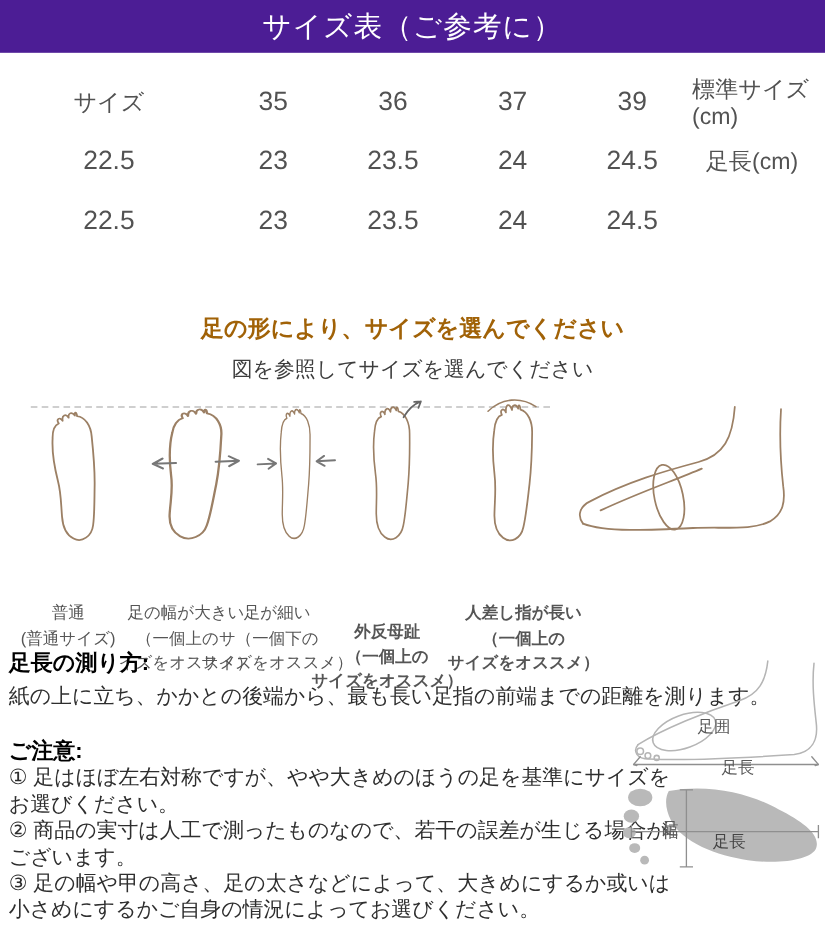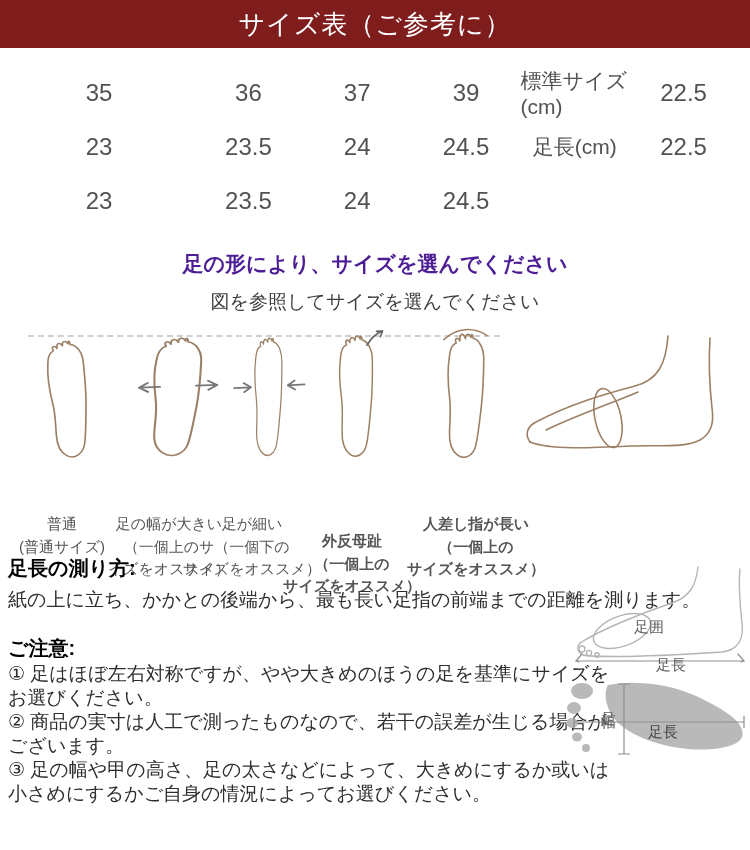--- a/index.html
+++ b/index.html
@@ -6,37 +6,37 @@
   html,body { margin:0; padding:0; }
   body {
     width:750px; height:850px; background:#ffffff;
     font-family:"Liberation Sans","DejaVu Sans",sans-serif;
     overflow:hidden;
   }
   .page { position:relative; width:750px; height:850px; }
 
   
   .header {
-    height:48px; background:#7f1d1d; color:#ffffff;
+    height:48px; background:#4c1d95; color:#ffffff;
     font-size:26px; line-height:48px; text-align:center; letter-spacing:1px;
   }
 
   
   .size-table {
     display:grid; grid-template-columns:190px repeat(5,1fr);
     margin:18px 12px 0 4px;
   }
   .size-table .cell {
     height:54px; display:flex; align-items:center; justify-content:center;
     color:#525252; font-size:24px;
   }
   .size-table .cell.label { font-size:21px; }
 
   
-  .guide-heading { margin-top:22px; text-align:center; font-size:21px; font-weight:bold; color:#4c1d95; }
+  .guide-heading { margin-top:56px; text-align:center; font-size:21px; font-weight:bold; color:#a16207; }
   .guide-sub     { margin-top:11px; text-align:center; font-size:19px; color:#3d3d3d; }
 
   
   .illustrations { position:relative; height:225px; margin-top:7px; }
   .dashed-line { position:absolute; left:28px; top:13px; width:472px; border-top:2px dashed #cfcfcf; }
   .foot { position:absolute; }
   .foot svg { display:block; width:100%; height:100%; }
   .foot-label { position:absolute; text-align:center; font-size:15px; color:#555; line-height:1.5;margin-top:48px; }
 
   
@@ -53,20 +53,21 @@
   .diag-label.vertical { writing-mode:vertical-rl; letter-spacing:2px; }
 </style>
 </head>
 <body>
 
 <div class="page">
 
   <div class="header">サイズ表（ご参考に）</div>
 
   <div class="size-table">
+    <div class="cell label">サイズ</div>
     <div class="cell">35</div>
     <div class="cell">36</div>
     <div class="cell">37</div>
     <div class="cell">39</div>
 
     <div class="cell label">標準サイズ(cm)</div>
     <div class="cell">22.5</div>
     <div class="cell">23</div>
     <div class="cell">23.5</div>
     <div class="cell">24</div>

